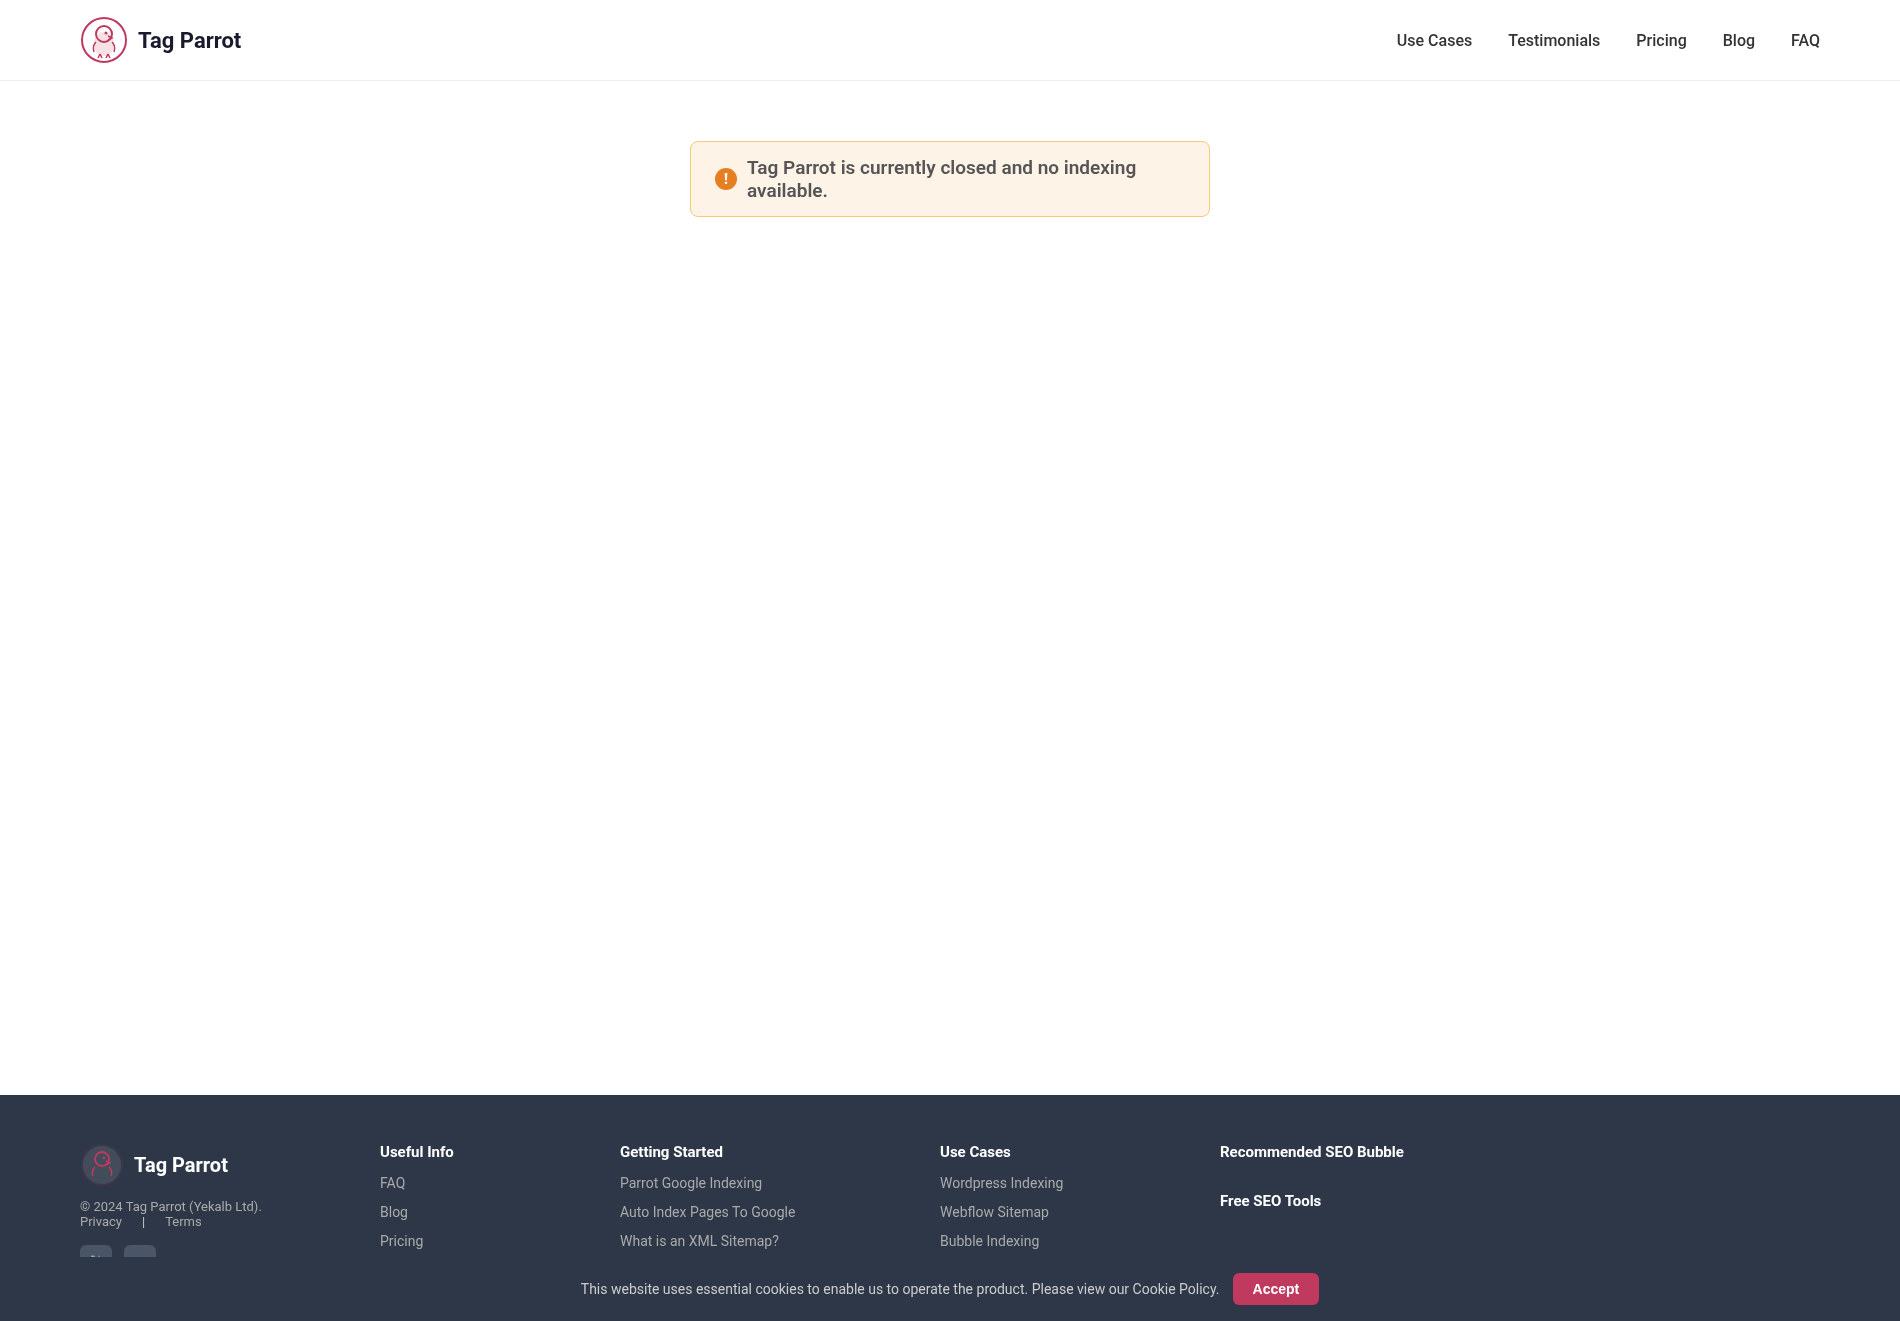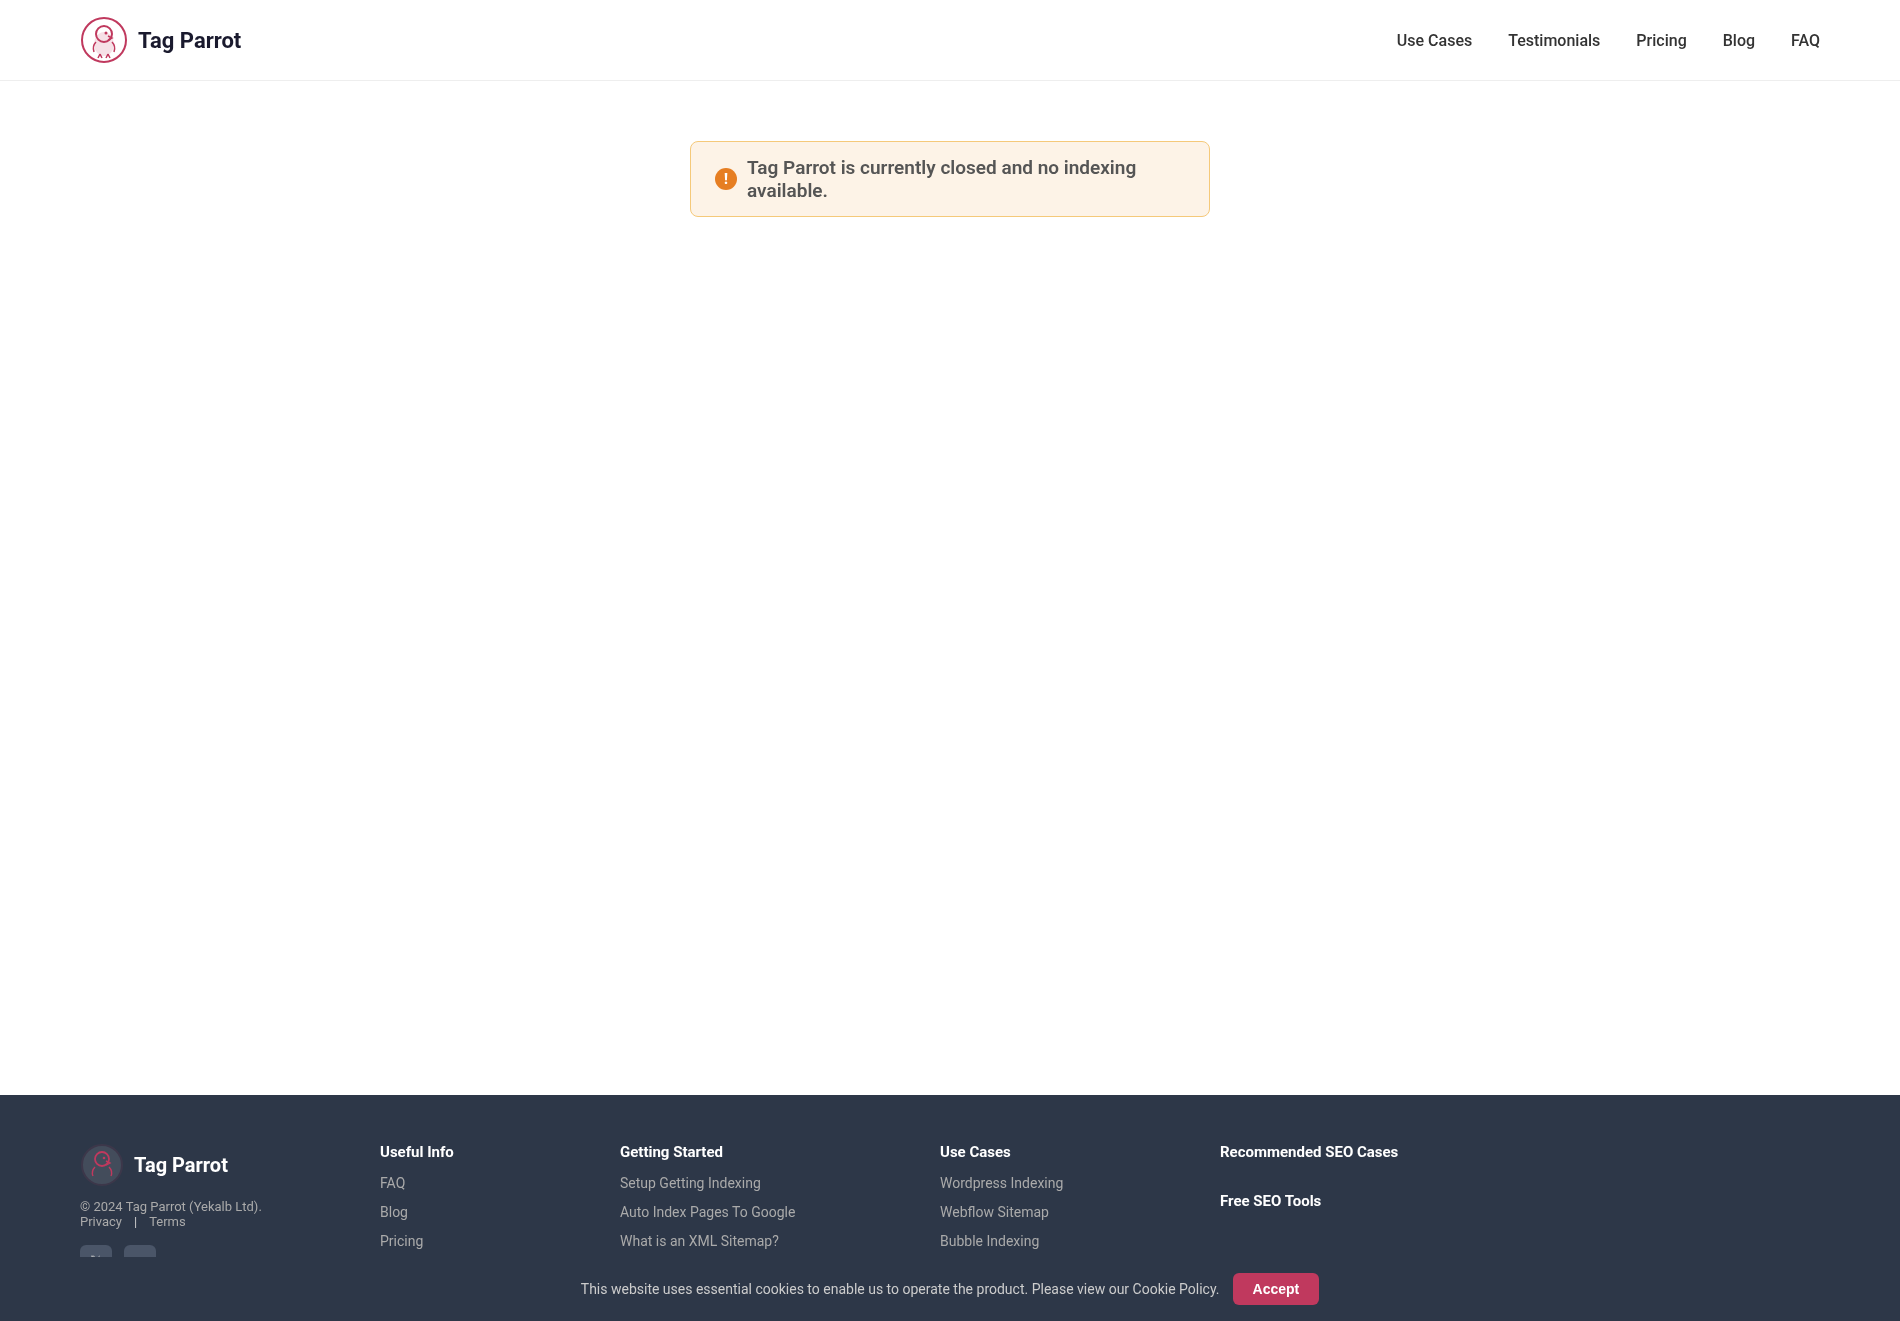--- a/index.html
+++ b/index.html
@@ -106,21 +106,21 @@
       font-size: 20px;
       font-weight: 700;
       color: #fff;
     }
     .footer-copyright {
       font-size: 13px;
       color: #aaa;
     }
     .footer-links-row {
       display: flex;
-      gap: 12px;
+      gap: 20px;
       font-size: 13px;
       margin-bottom: 16px;
     }
     .footer-links-row a {
       color: #aaa;
       text-decoration: none;
     }
     .footer-social {
       display: flex;
       gap: 12px;
@@ -255,39 +255,39 @@
         <li><a href="#">FAQ</a></li>
         <li><a href="#">Blog</a></li>
         <li><a href="#">Pricing</a></li>
         <li><a href="#">Reviews</a></li>
       </ul>
     </div>
 
     <div class="footer-col">
       <h4>Getting Started</h4>
       <ul>
-        <li><a href="#">Setup Getting Indexing</a></li>
+        <li><a href="#">Parrot Google Indexing</a></li>
         <li><a href="#">Auto Index Pages To Google</a></li>
         <li><a href="#">What is an XML Sitemap?</a></li>
         <li><a href="#">Google Indexing Status</a></li>
       </ul>
     </div>
 
     <div class="footer-col">
       <h4>Use Cases</h4>
       <ul>
         <li><a href="#">Wordpress Indexing</a></li>
         <li><a href="#">Webflow Sitemap</a></li>
         <li><a href="#">Bubble Indexing</a></li>
         <li><a href="#">Shopify Indexing</a></li>
       </ul>
     </div>
 
     <div class="footer-col">
-      <h4>Recommended SEO Cases</h4>
+      <h4>Recommended SEO Bubble</h4>
       <br>
       <h4>Free SEO Tools</h4>
     </div>
   </div>
 </footer>
 
 <div class="cookie-banner">
   <span>This website uses essential cookies to enable us to operate the product. Please view our Cookie Policy.</span>
   <button class="cookie-accept-btn">Accept</button>
 </div>

